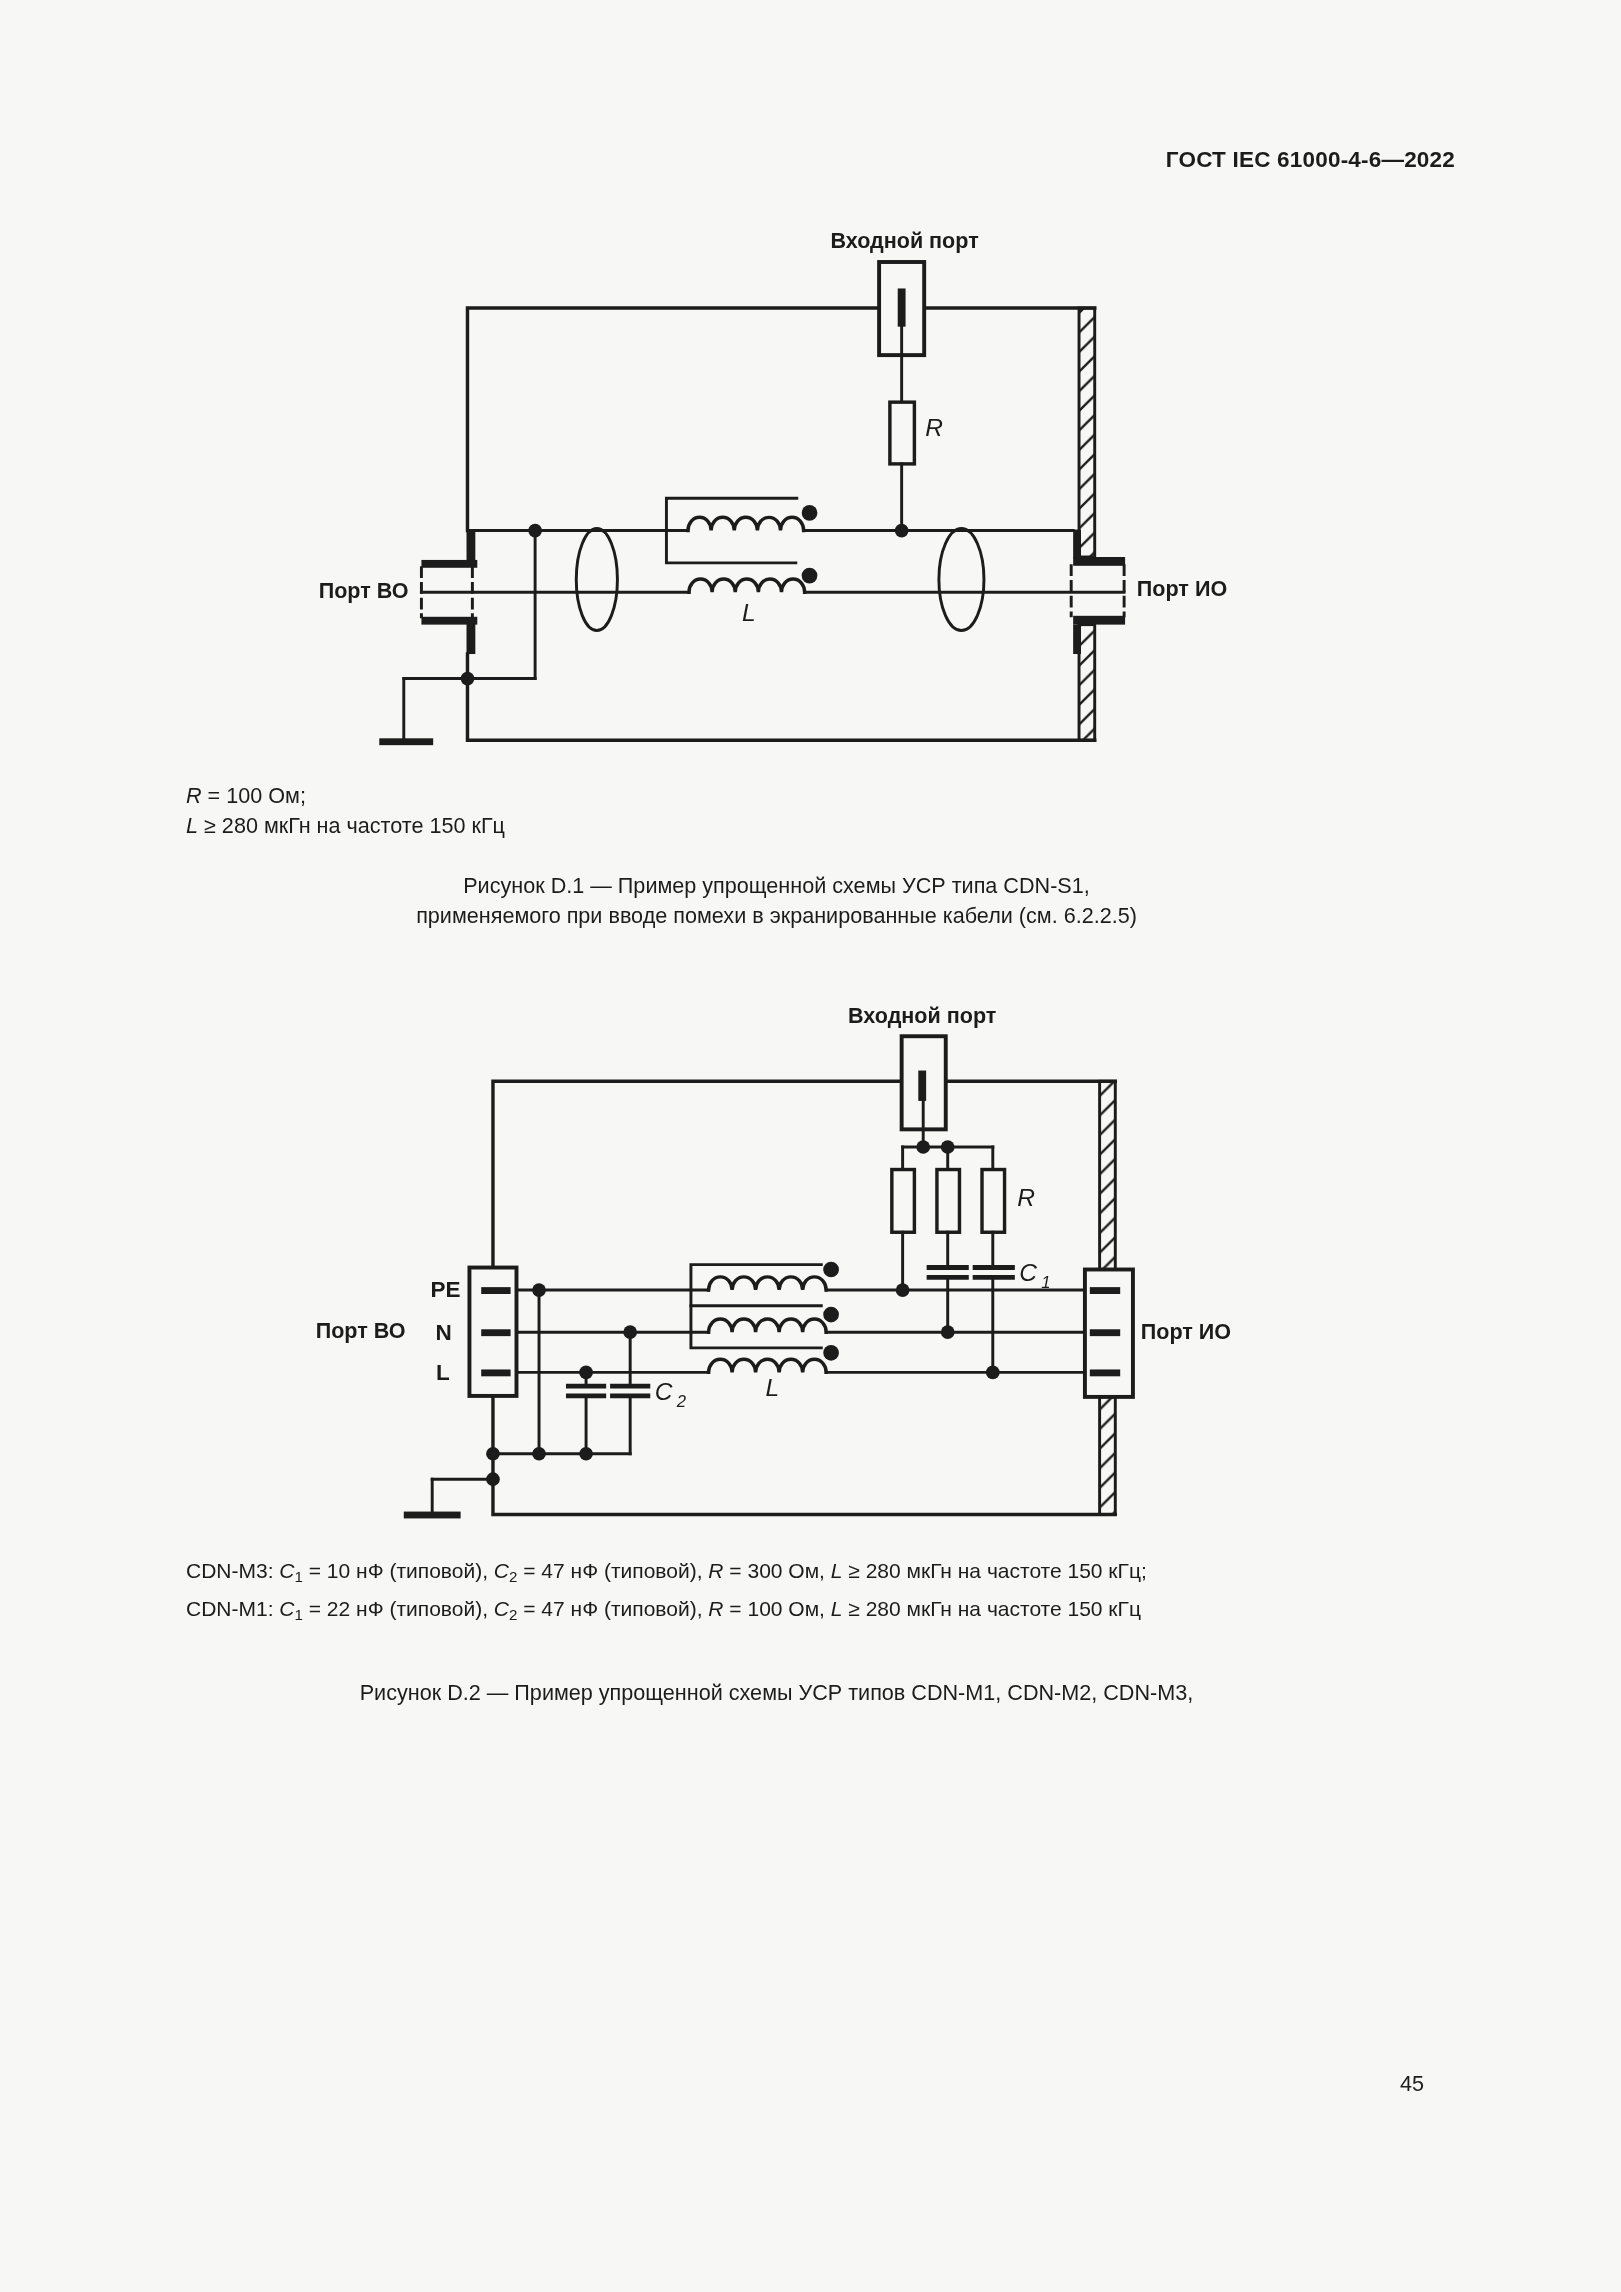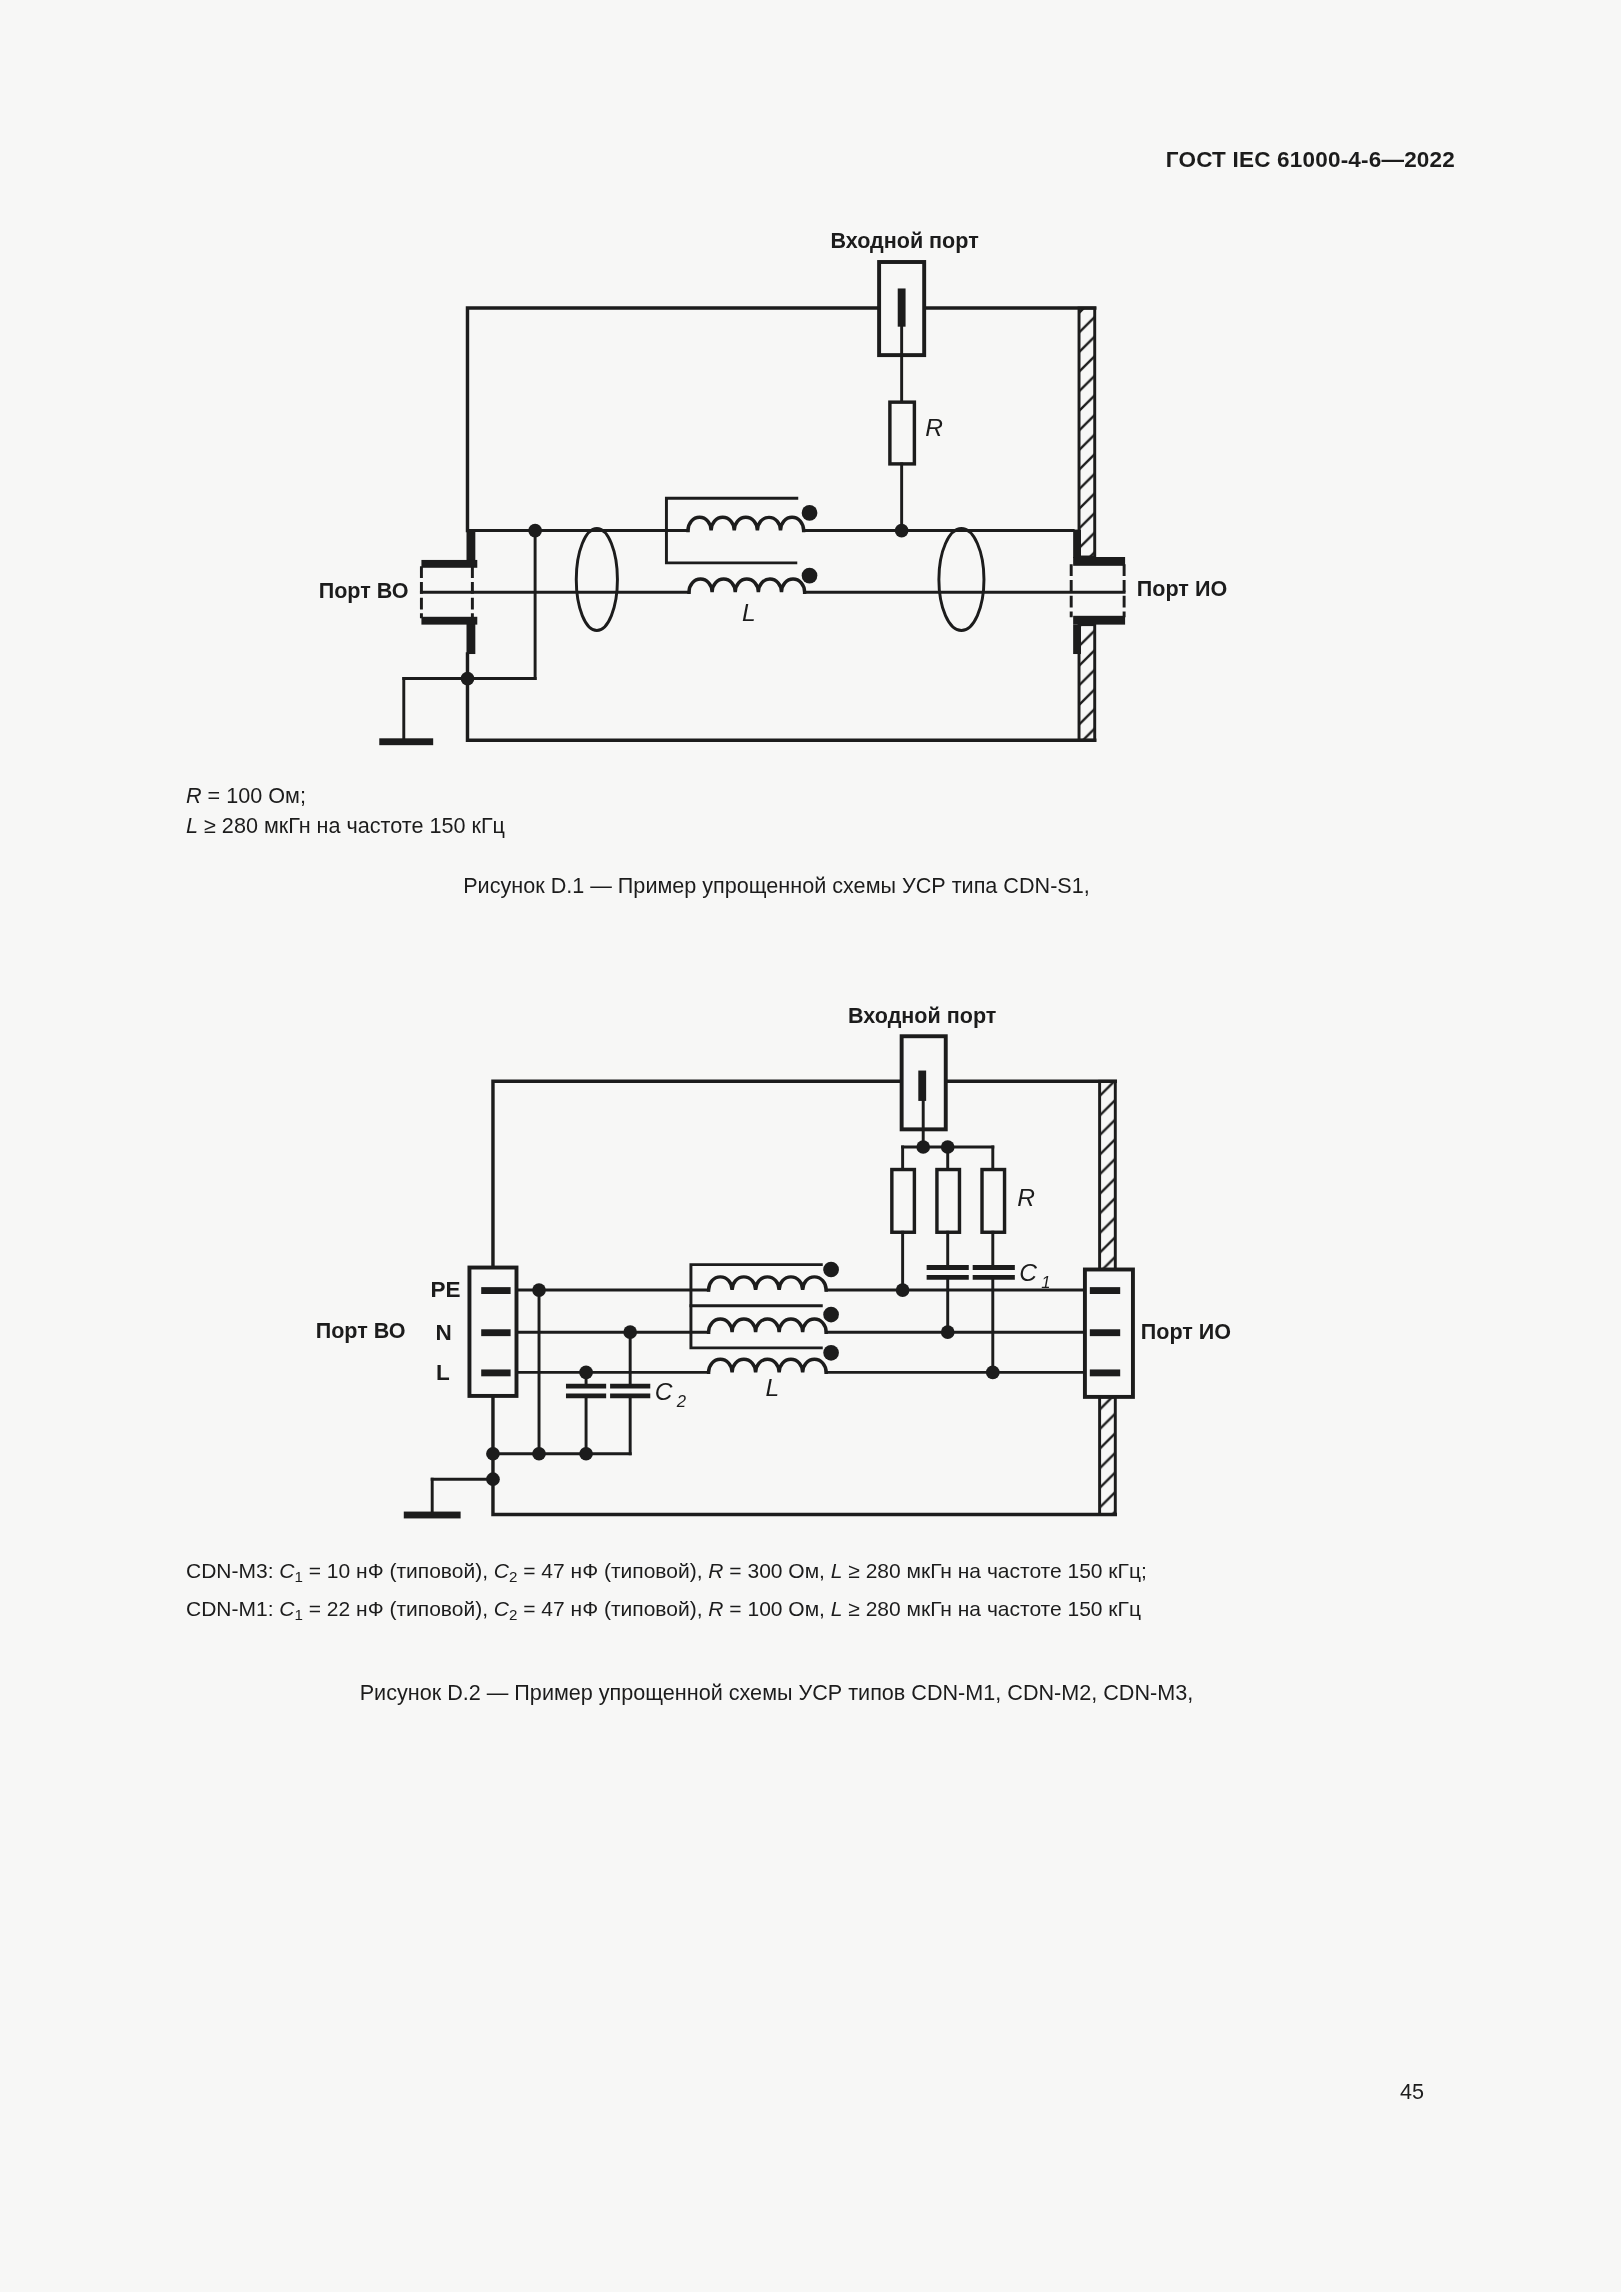--- a/index.html
+++ b/index.html
@@ -243,27 +243,28 @@
     </g>
   </svg>
 
   <div class="abs body-text" style="left:186px;top:781px;">
     <div><span class="s-i">R</span><span> = 100 Ом;</span></div>
     <div><span class="s-i">L</span><span> ≥ 280 мкГн на частоте 150 кГц</span></div>
   </div>
 
   <div class="abs caption" style="left:0;top:871px;width:1553px;">
     <div>Рисунок D.1 — Пример упрощенной схемы УСР типа CDN-S1,</div>
+    <div>применяемого при вводе помехи в экранированные кабели (см. 6.2.2.5)</div>
   </div>
 
   <div class="abs cdn-text" style="left:186px;top:1555px;">
     <div><span>CDN-M3: </span><span class="s-i">C</span><span class="s-sub">1</span><span> = 10 нФ (типовой), </span><span class="s-i">C</span><span class="s-sub">2</span><span> = 47 нФ (типовой), </span><span class="s-i">R</span><span> = 300 Ом, </span><span class="s-i">L</span><span> ≥ 280 мкГн на частоте 150 кГц;</span></div>
     <div><span>CDN-M1: </span><span class="s-i">C</span><span class="s-sub">1</span><span> = 22 нФ (типовой), </span><span class="s-i">C</span><span class="s-sub">2</span><span> = 47 нФ (типовой), </span><span class="s-i">R</span><span> = 100 Ом, </span><span class="s-i">L</span><span> ≥ 280 мкГн на частоте 150 кГц</span></div>
   </div>
 
   <div class="abs caption" style="left:0;top:1678px;width:1553px;">
     <div>Рисунок D.2 — Пример упрощенной схемы УСР типов CDN-M1, CDN-M2, CDN-M3,</div>
   </div>
 
-  <div class="abs pageno" style="left:1400px;top:2071px;margin-top:8px;">45</div>
+  <div class="abs pageno" style="left:1400px;top:2071px;">45</div>
 
 </div>
 
 
 </body></html>

